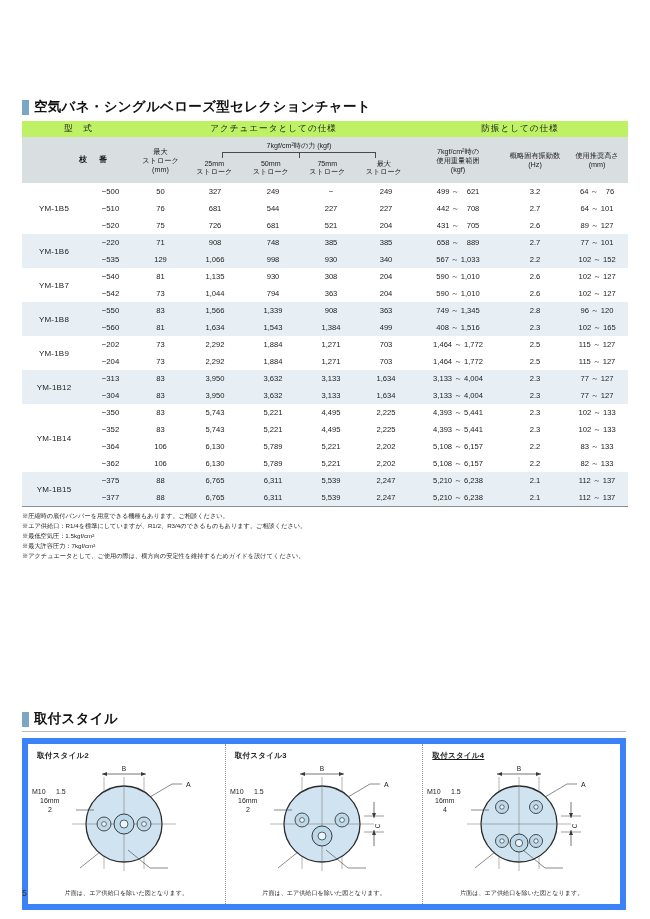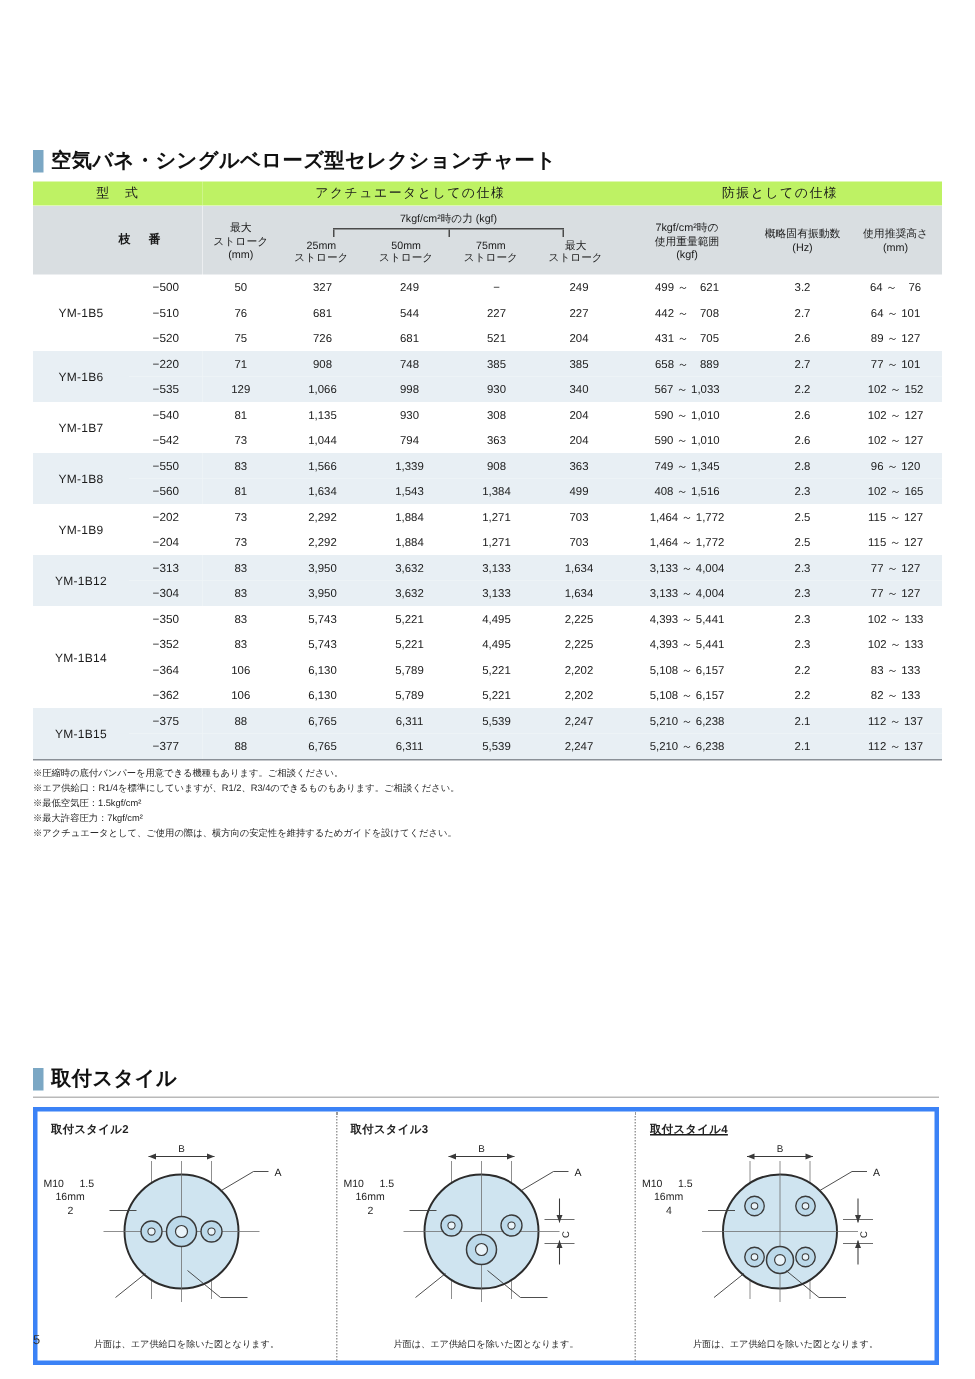--- a/index.html
+++ b/index.html
@@ -178,21 +178,21 @@
   
   #mount-block {
     position: absolute;
     left: 22px;
     top: 662px;
     width: 604px;
     margin-top: 48px;
   }
   .mount-frame {
     margin-top: 6px;
-    border: 3px solid #3b82f6;
+    border: 6px solid #3b82f6;
     height: 172px;
     display: flex;
   }
   .mount-cell {
     flex: 1 1 0;
     position: relative;
     border-right: 1px dotted #9a9a9a;
     padding: 7px 0 0 9px;
   }
   .mount-cell.lastcell { border-right: 0; text-decoration: underline; }

